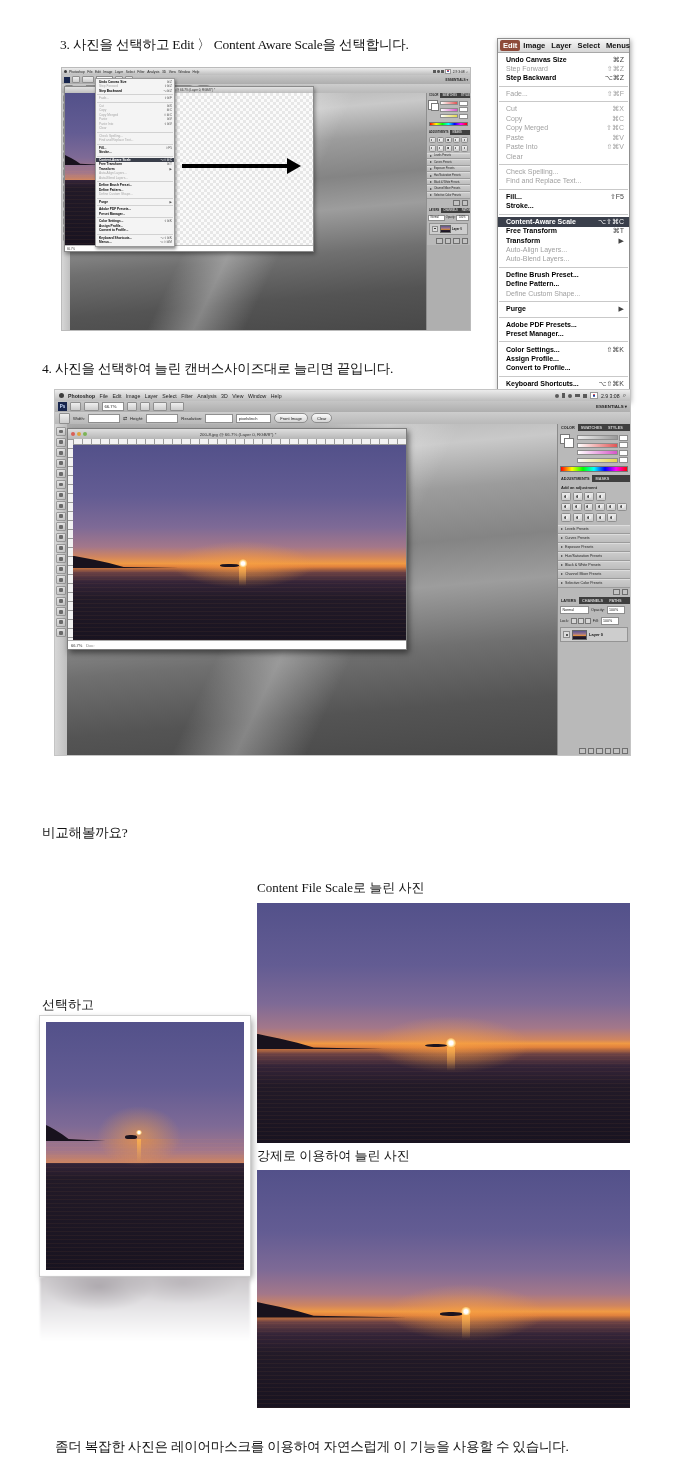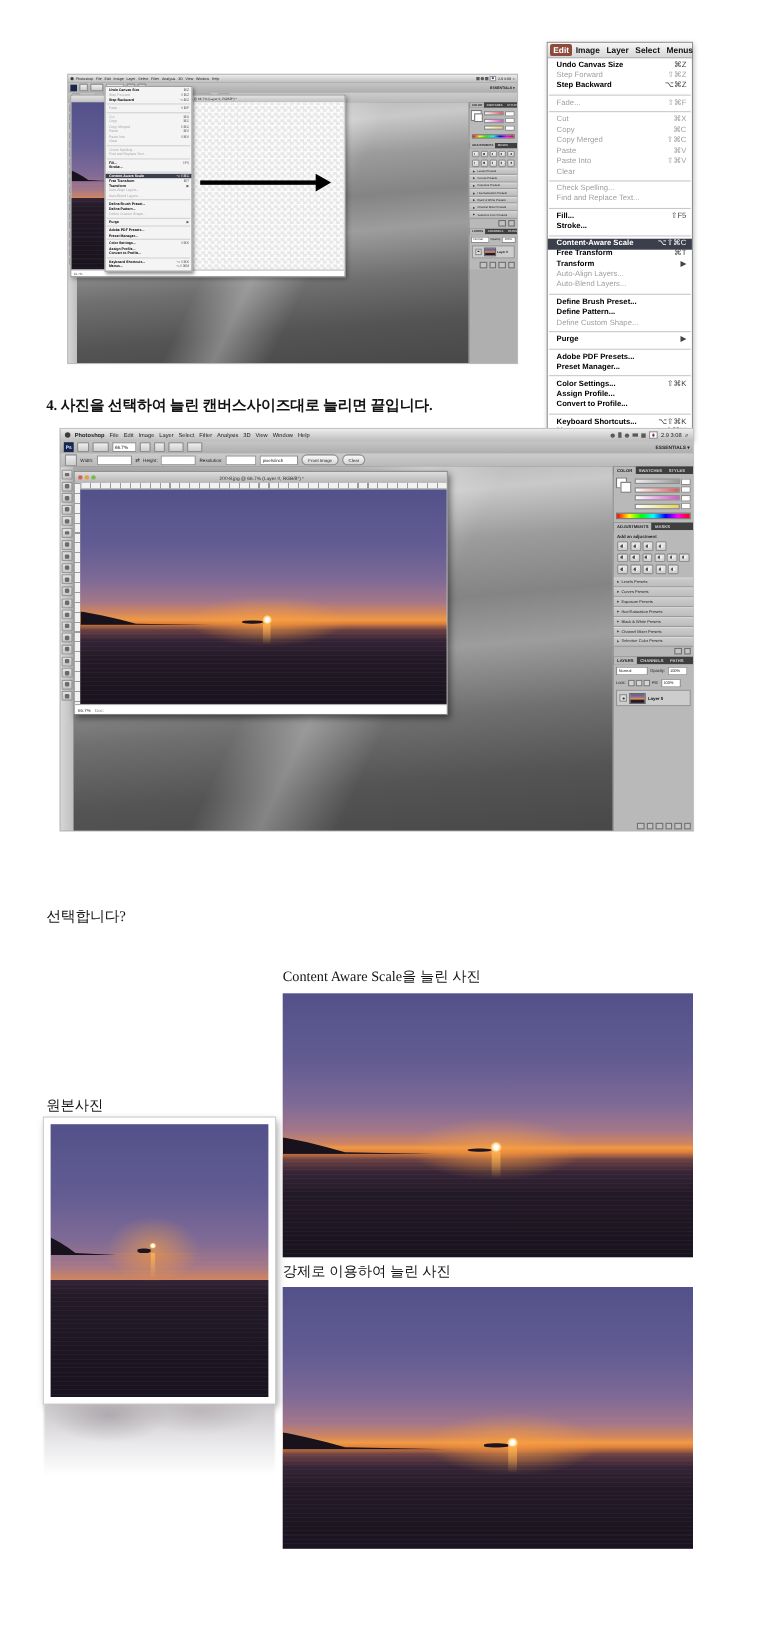--- a/index.html
+++ b/index.html
@@ -195,20 +195,21 @@
       radial-gradient(ellipse 40% 60% at 28% 15%,rgba(95,85,95,.30),transparent 65%),
       radial-gradient(ellipse 45% 55% at 68% 10%,rgba(120,110,120,.22),transparent 60%),
       linear-gradient(180deg,#c9c6c9 0%,#e9e8ea 55%,#ffffff 100%);
     filter:blur(1px);}
 </style>
 </head>
 <body>
 
 <div id="canvas">
 
+  <div class="ktext" style="left:60px;top:36px;">3. 사진을 선택하고 Edit 〉 Content Aware Scale을 선택합니다.</div>
 
   <div id="shot1">
     <div class="macbar">
       <span class="appledot" style="width:3px;height:3px;"></span>
       <span class="psmenu" id="psmenu-mini">
           <span class="bold">Photoshop</span>
           <span>File</span>
           <span>Edit</span>
           <span>Image</span>
           <span>Layer</span>
@@ -667,21 +668,21 @@
           <span class="lab">Keyboard Shortcuts...</span>
           <span class="key">⌥⇧⌘K</span>
         </div>
         <div class="mi normal">
           <span class="lab">Menus...</span>
           <span class="key">⌥⇧⌘M</span>
         </div>
       </div>
   </div>
 
-  <div class="ktext" style="left:42px;top:360px;font-weight:bold;">4. 사진을 선택하여 늘린 캔버스사이즈대로 늘리면 끝입니다.</div>
+  <div class="ktext" style="left:42px;top:360px;">4. 사진을 선택하여 늘린 캔버스사이즈대로 늘리면 끝입니다.</div>
 
   <div id="shot2">
     <div class="macbar">
       <span class="appledot" style="width:5px;height:5px;"></span>
       <span class="psmenu" id="psmenu-big">
           <span class="bold">Photoshop</span>
           <span>File</span>
           <span>Edit</span>
           <span>Image</span>
           <span>Layer</span>
@@ -904,33 +905,33 @@
             <i class="fic"></i>
             <i class="fic"></i>
             <i class="fic"></i>
             <i class="fic"></i>
             <i class="fic"></i>
           </div>
       </div>
     </div>
   </div>
 
-  <div class="ktext" style="left:42px;top:824px;">선택합니다?</div>
-
-  <div class="caption" style="left:257px;top:879px;">Content Aware Scale을 늘린 사진</div>
+  <div class="ktext" style="left:42px;top:824px;">비교해볼까요?</div>
+
+  <div class="caption" style="left:257px;top:879px;">Content File Scale로 늘린 사진</div>
   <div id="photo-cas" class="sunset" style="--hz:60%;--sx:52%;">
     <div class="glow"></div>
       <div class="sun"></div>
       <div class="seatex"></div>
       <div class="land"></div>
       <div class="islet"></div>
       <div class="refl"></div>
   </div>
 
-  <div class="caption" style="left:42px;top:996px;">원본사진</div>
+  <div class="caption" style="left:42px;top:996px;">선택하고</div>
   <div id="orig-wrap">
     <div id="orig-photo" class="sunset" style="--hz:47%;--sx:47%;">
       <div class="glow"></div>
         <div class="sun"></div>
         <div class="seatex"></div>
       <div class="land" style="width:30%;"></div>
         <div class="islet"></div>
         <div class="refl"></div>
     </div>
     <div id="orig-refl"></div>
@@ -939,14 +940,15 @@
   <div class="caption" style="left:257px;top:1147px;">강제로 이용하여 늘린 사진</div>
   <div id="photo-forced" class="sunset" style="--hz:61%;--sx:56%;">
     <div class="glow"></div>
       <div class="sun"></div>
       <div class="seatex"></div>
       <div class="land"></div>
       <div class="islet"></div>
       <div class="refl"></div>
   </div>
 
+  <div class="ktext" style="left:55px;top:1438px;">좀더 복잡한 사진은 레이어마스크를 이용하여 자연스럽게 이 기능을 사용할 수 있습니다.</div>
 
 </div>
 
 </body></html>

